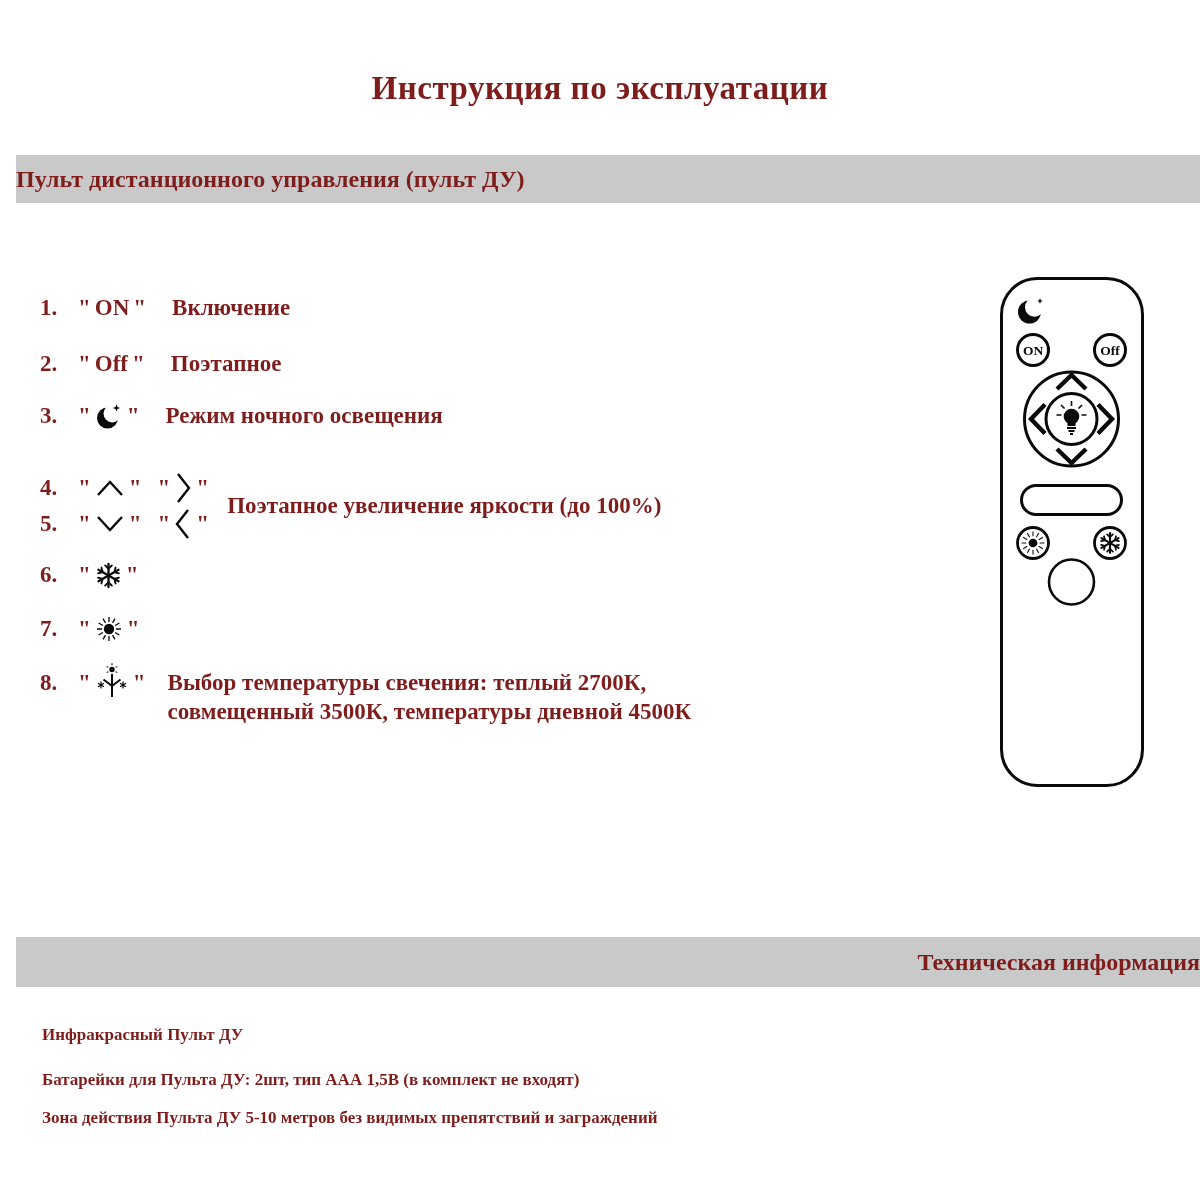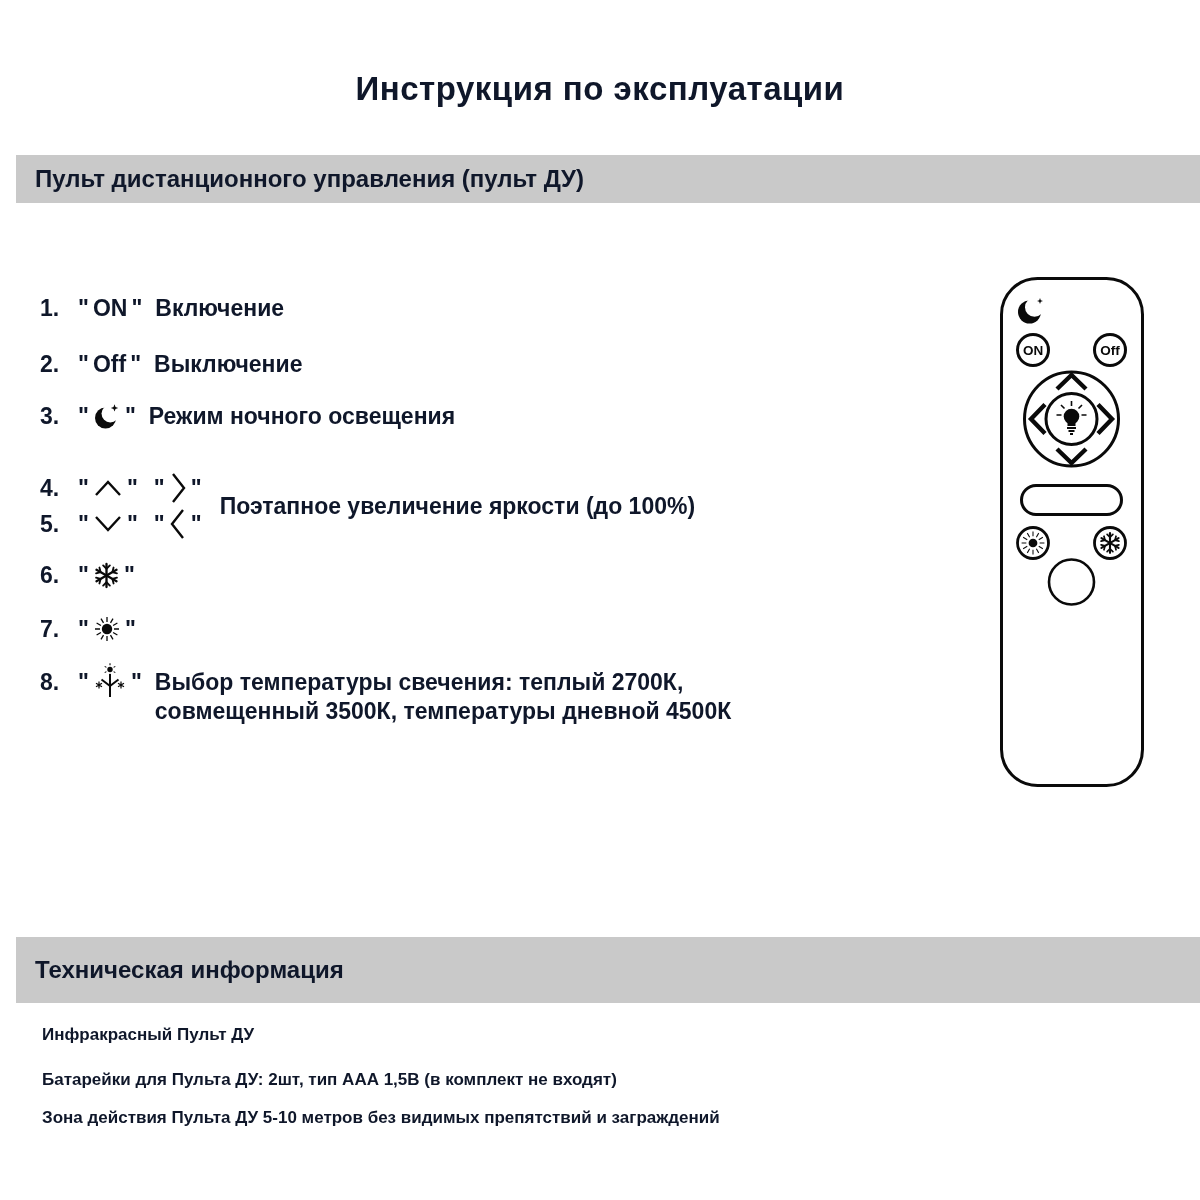--- a/index.html
+++ b/index.html
@@ -1,43 +1,43 @@
 <!DOCTYPE html>
 <html><head>
 <meta charset="utf-8">
 <style>
   html,body{margin:0;padding:0;background:#fff;}
   #page{
     position:relative;width:1200px;height:1200px;background:#fff;overflow:hidden;
-    font-family:Liberation Sans, sans-serif;color:#0f172a;font-weight:700;
+    font-family:Liberation Serif, serif;color:#7f1d1d;font-weight:700;
   }
   .title{
     position:absolute;top:70px;left:0;width:100%;text-align:center;
     font-size:33px;letter-spacing:.5px;
   }
   .bar{
     position:absolute;left:16px;right:0;background:#c9c9c9;
-    font-size:24px;display:flex;align-items:center;padding-left:19px;box-sizing:border-box;
+    font-size:24px;display:flex;align-items:center;box-sizing:border-box;
   }
   .bar1{top:155px;height:48px;}
-  .bar2{top:937px;height:66px;}
+  .bar2{top:937px;height:50px;justify-content:flex-end;}
   .row{
     position:absolute;left:40px;display:flex;align-items:center;
     font-size:23px;line-height:28px;white-space:nowrap;
   }
   .num{display:inline-block;width:34px;}
   .q{padding:0 4px;}
   .grp{display:inline-flex;align-items:center;}
   .grp + .grp{margin-left:8px;}
-  .desc{margin-left:9px;}
+  .desc{margin-left:22px;}
   .desc-gap{margin-left:14px;margin-top:36px;}
   .icn{display:inline-block;}
   .row8{align-items:flex-start;}
   .row8 .num,.row8 .q{line-height:29px;}
-  .desc2{margin-left:9px;line-height:29px;}
+  .desc2{margin-left:18px;line-height:29px;}
   .techline{position:absolute;left:42px;font-size:17px;line-height:28px;white-space:nowrap;}
   .remote{position:absolute;left:1000px;top:277px;}
   svg{display:block;}
 </style>
 </head>
 <body>
 
 <div id="page">
 
   <div class="title">Инструкция по эксплуатации</div>
@@ -56,21 +56,21 @@
     <span class="desc">Включение</span>
   </div>
 
   <div class="row" style="top:350px">
     <span class="num">2.</span>
     <span class="grp">
         <span class="q">"</span>
         <span>Off</span>
         <span class="q">"</span>
       </span>
-    <span class="desc">Выключение</span>
+    <span class="desc">Поэтапное</span>
   </div>
 
   <div class="row" style="top:401px">
     <span class="num">3.</span>
     <span class="grp">
         <span class="q">"</span>
         <svg class="icn" width="28" height="30" viewBox="0 0 28 30">
         <circle cx="12.5" cy="17" r="10.5" fill="#0a0a0a"></circle>
         <circle cx="17.3" cy="12.6" r="8.8" fill="#ffffff"></circle>
         <path d="M21.5 3.2 L22.5 5.9 L25.2 6.9 L22.5 7.9 L21.5 10.6 L20.5 7.9 L17.8 6.9 L20.5 5.9 Z" fill="#0a0a0a"></path>

